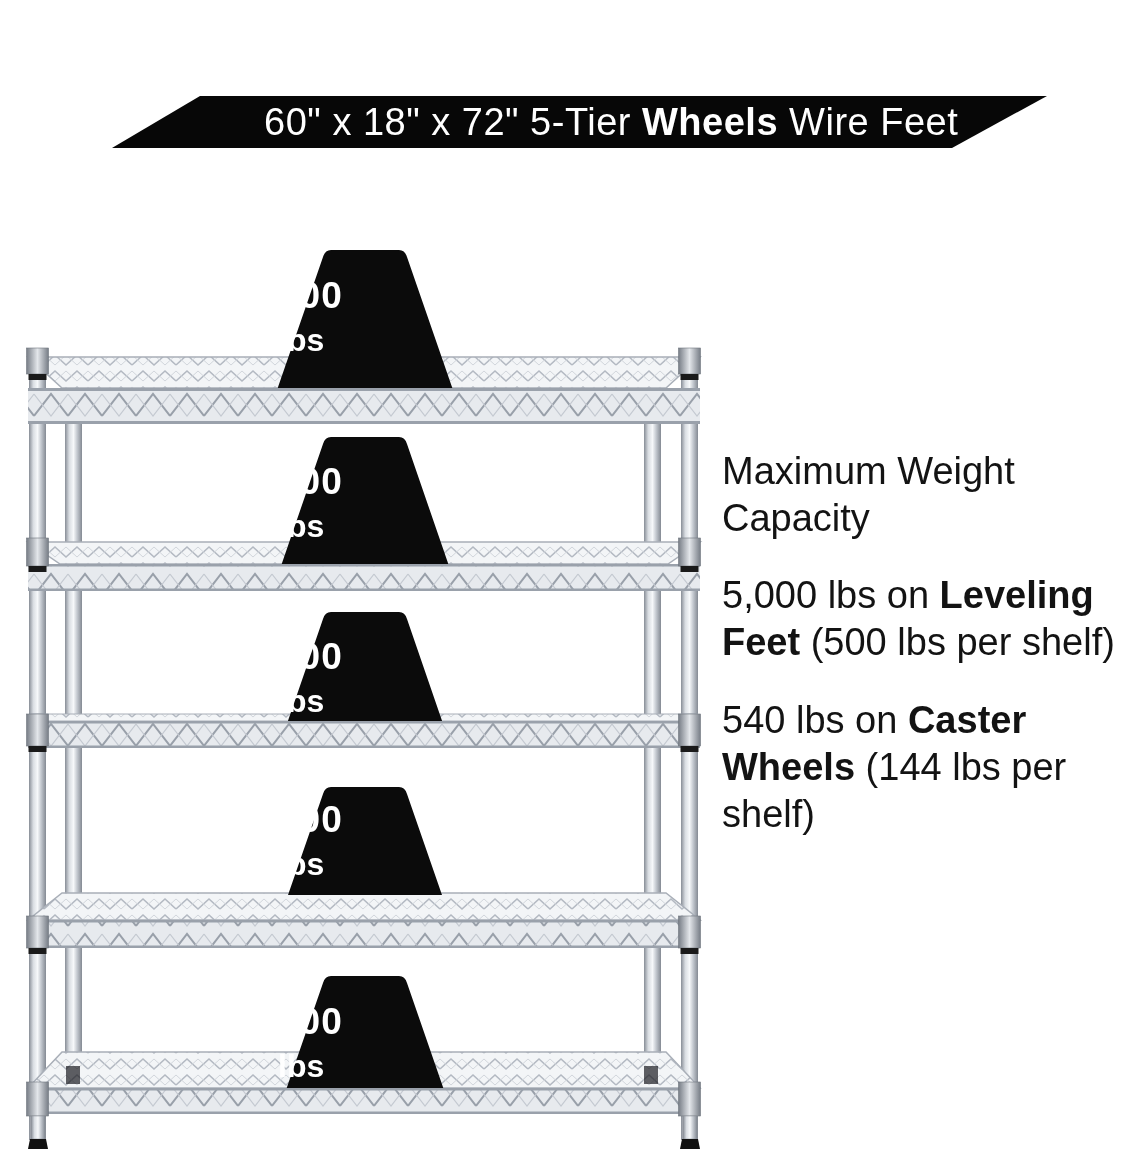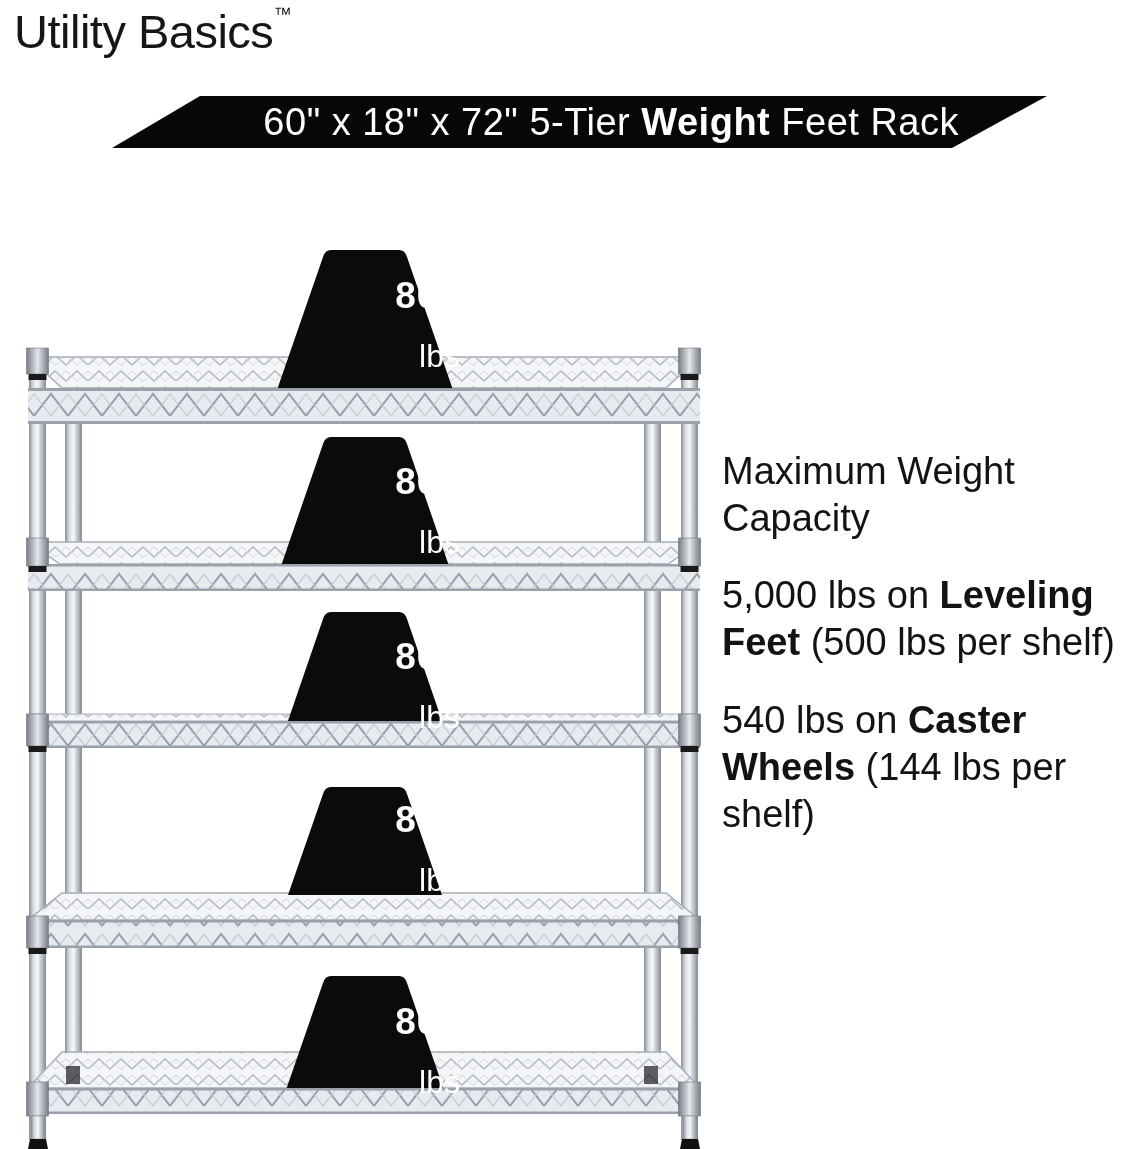--- a/index.html
+++ b/index.html
@@ -24,24 +24,24 @@
     display:flex;align-items:center;justify-content:center;
   }
   .banner-text{
     color:#ffffff;font-size:38px;font-weight:400;letter-spacing:0.5px;
     white-space:pre;
   }
   .banner-text .hl{font-weight:700;}
 
   
   .badge-label{
-    position:absolute;left:270px;width:190px;text-align:right;color:#ffffff;
+    position:absolute;left:278px;width:190px;text-align:left;color:#ffffff;
   }
   .badge-label .v{font-size:37px;font-weight:700;line-height:40px;letter-spacing:1px;}
-  .badge-label .u{font-size:32px;font-weight:400;line-height:36px;margin-top:22px;}
+  .badge-label .u{font-size:32px;font-weight:700;line-height:36px;margin-top:6px;}
 
   
   .info{
     position:absolute;left:722px;top:448px;width:412px;color:#131313;
     font-size:38px;line-height:47px;font-weight:400;
   }
   .info p{margin:0;white-space:pre-wrap;}
   .info .gap1{margin-top:30px;}
   .info .gap2{margin-top:31px;}
   .info b{font-weight:700;}
@@ -168,27 +168,24 @@
         <polygon points="30,1139 46,1139 48,1149 28,1149" fill="#111111"></polygon>
       </g>
       <g>
         <rect x="678.5" y="1082" width="22" height="34" fill="url(#capG)" stroke="#6f757e" stroke-width="0.6"></rect>
         <rect x="683" y="1116" width="14" height="23" fill="url(#postG)" stroke="#868c95" stroke-width="0.5"></rect>
         <polygon points="682,1139 698,1139 700,1149 680,1149" fill="#111111"></polygon>
       </g>
     </g>
   </svg>
 
-  <div class="brand">
-    <span>Utility Basics</span><sup>™</sup>
-  </div>
 
   <div class="banner">
     <div class="banner-text">
-      <span>60" x 18" x 72" 5-Tier </span><span class="hl">Weight</span><span> Feet Rack</span>
+      <span>60" x 18" x 72" 5-Tier </span><span class="hl">Wheels</span><span> Wire Feet</span>
     </div>
   </div>
 
   <div class="badge-label" style="top:276px">
     <div class="v">800</div>
     <div class="u">lbs</div>
   </div>
   <div class="badge-label" style="top:462px">
     <div class="v">800</div>
     <div class="u">lbs</div>

